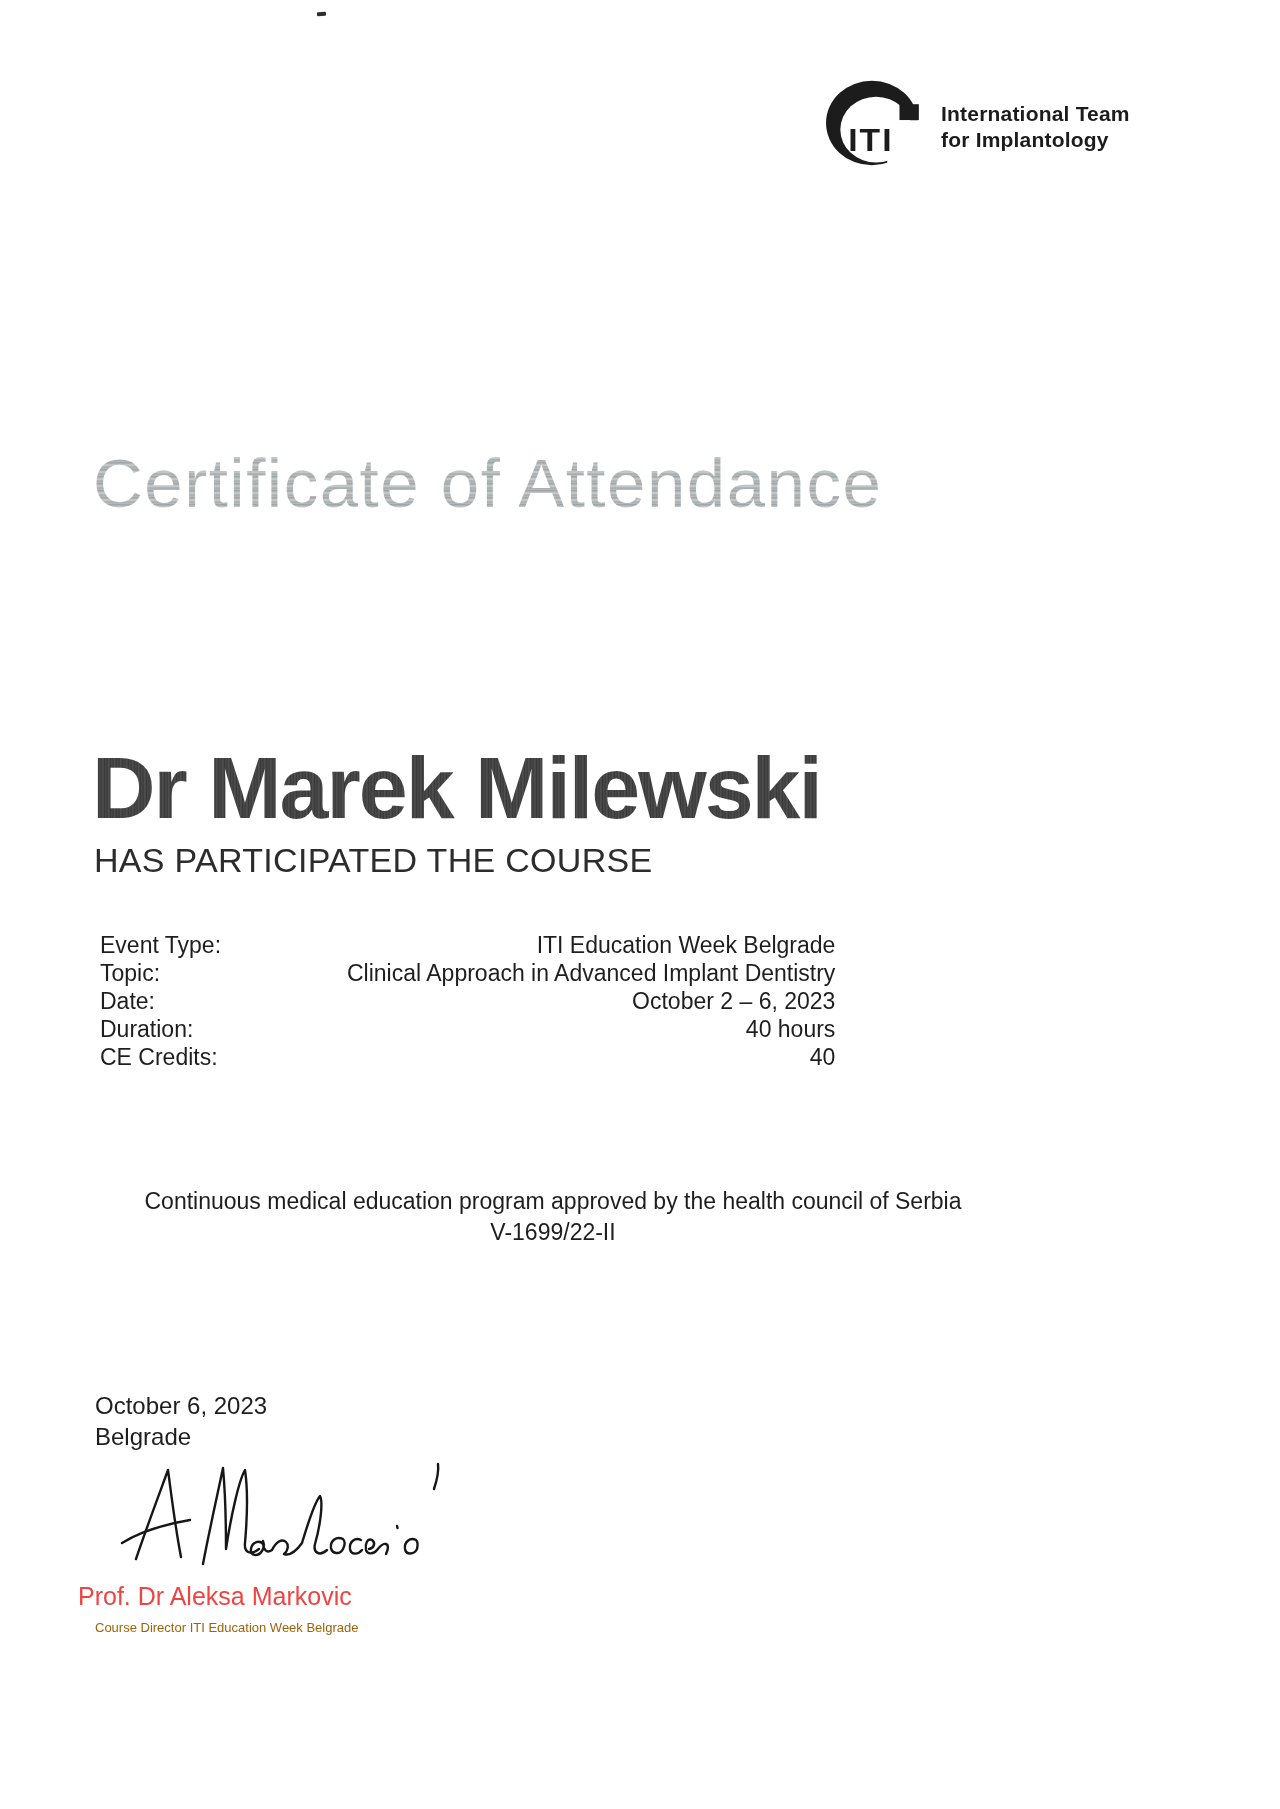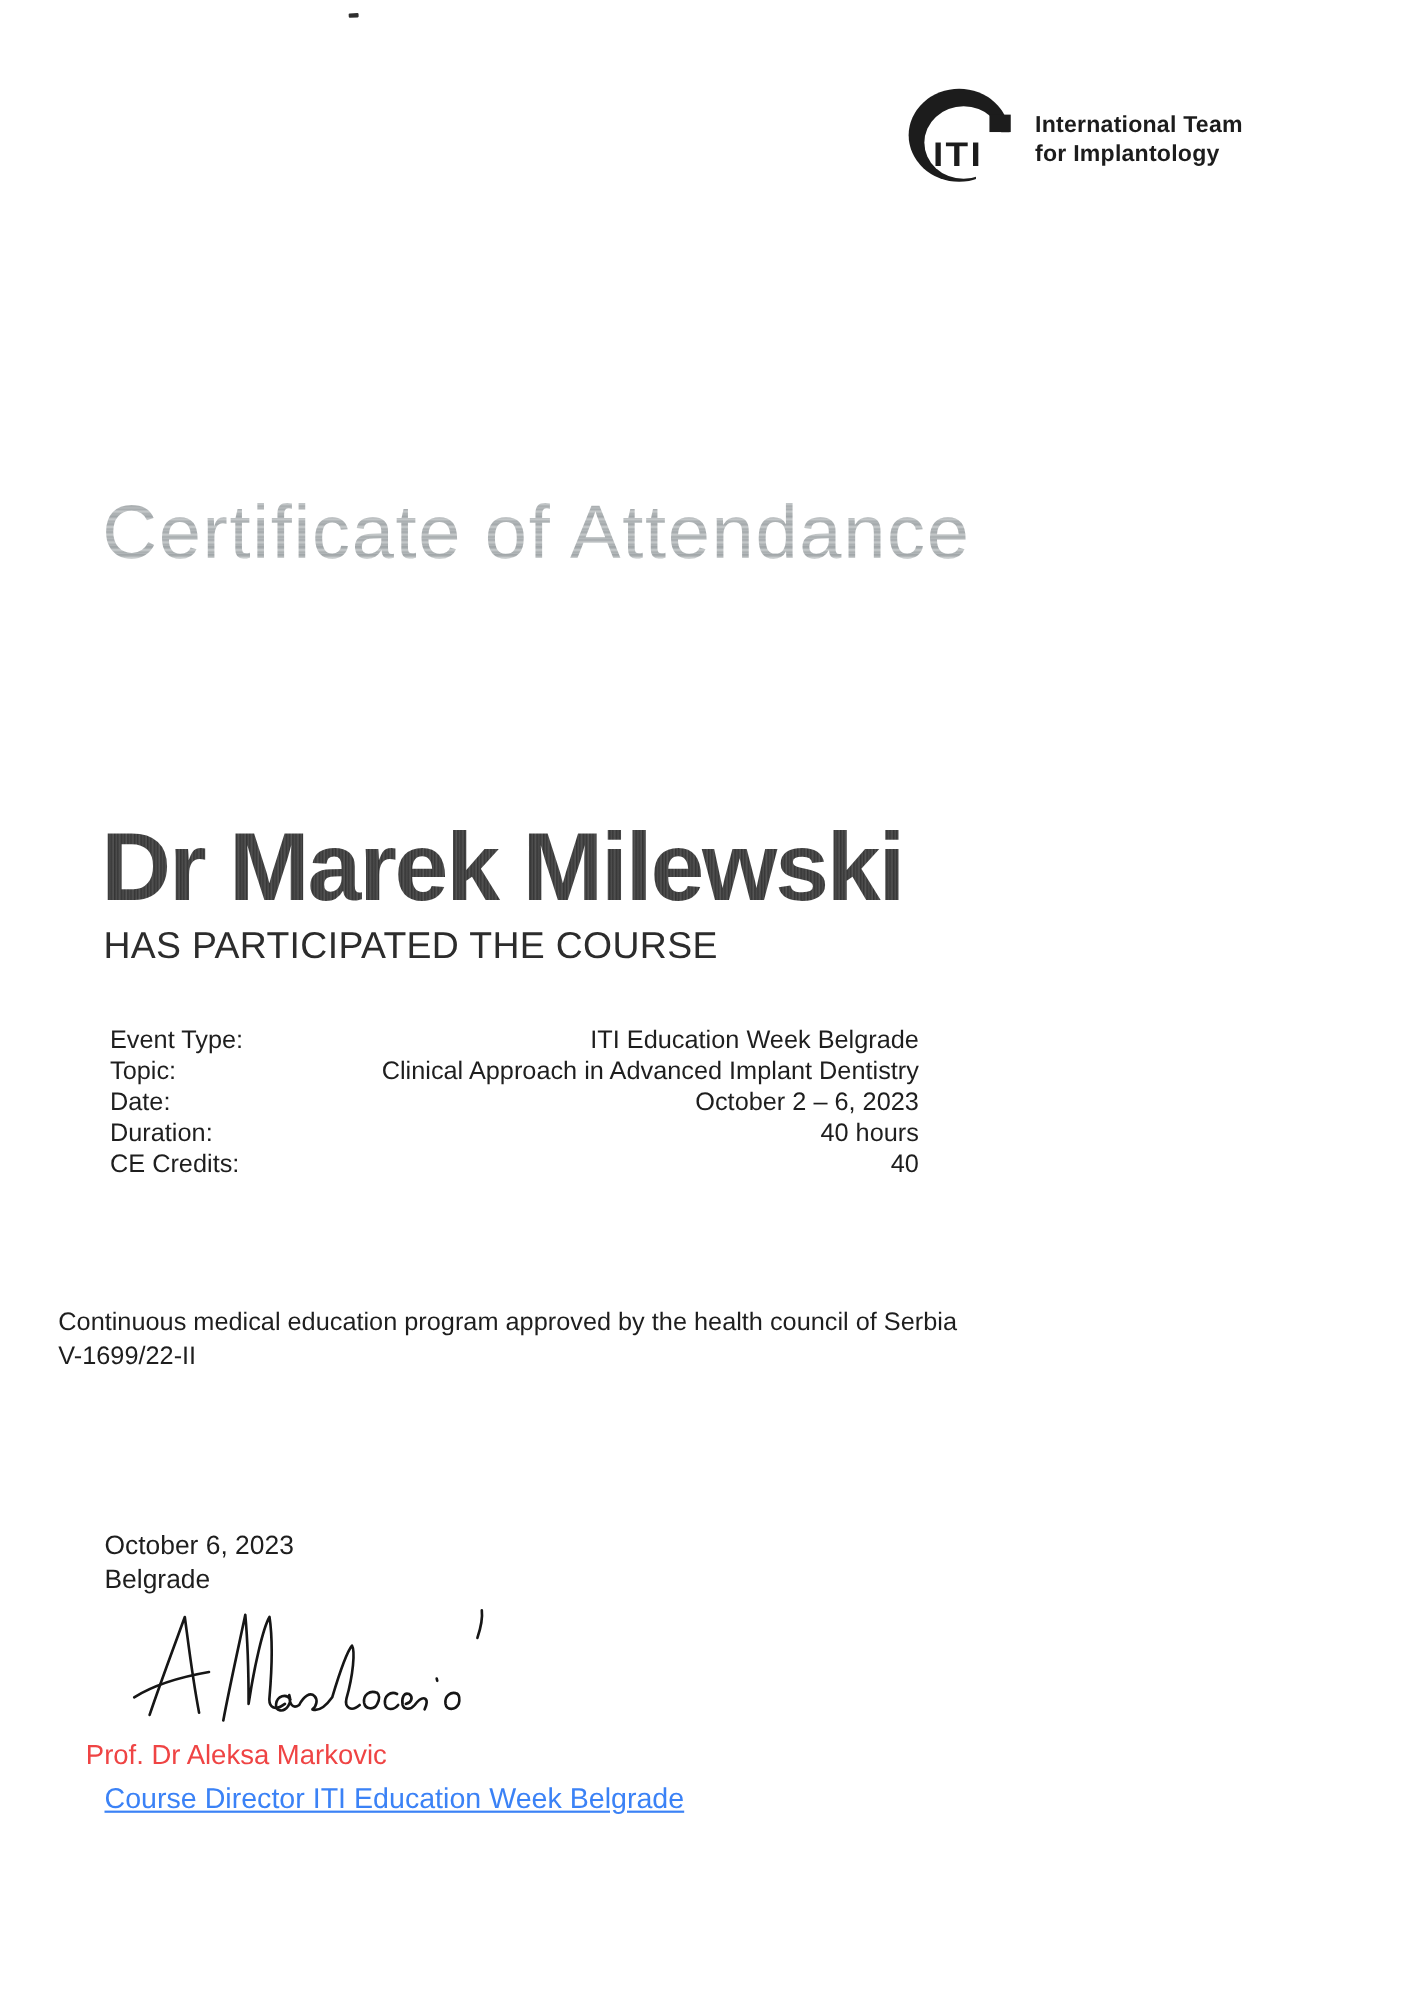--- a/index.html
+++ b/index.html
@@ -61,31 +61,31 @@
 
   
   .details { left: 100px; top: 931px; font-size: 23px; line-height: 28px; color: #1e1e1e; }
   .detail-row { display: flex; justify-content: space-between; }
   .detail-label { width: 247px; flex: 0 0 auto; }
   .detail-value { white-space: nowrap; }
 
   
   .approval {
     left: 53px; top: 1186px; width: 1000px;
-    font-size: 23px; line-height: 31px; color: #1e1e1e;
+    font-size: 23px; line-height: 31px; text-align: center; color: #1e1e1e;
   }
 
   
   .issue-block { left: 95px; top: 1390px; font-size: 24px; line-height: 31px; color: #1e1e1e; }
 
   
   .signature { left: 112px; top: 1460px; }
 
   .signatory-name  { left: 78px; top: 1582px; font-size: 25px; color: #ef4444; white-space: nowrap; }
-  .signatory-role  { left: 95px; top: 1620px; font-size: 26px; color: #3b82f6; white-space: nowrap; text-decoration: underline; }
+  .signatory-role  { left: 95px; top: 1620px; font-size: 13px; color: #a16207; white-space: nowrap; }
 </style>
 </head>
 <body>
 
 <div class="page">
 
   <div class="abs artifact-dash"></div>
 
   <div class="abs logo-arc">
     <svg width="102" height="94" viewBox="0 0 100 100" preserveAspectRatio="none">

